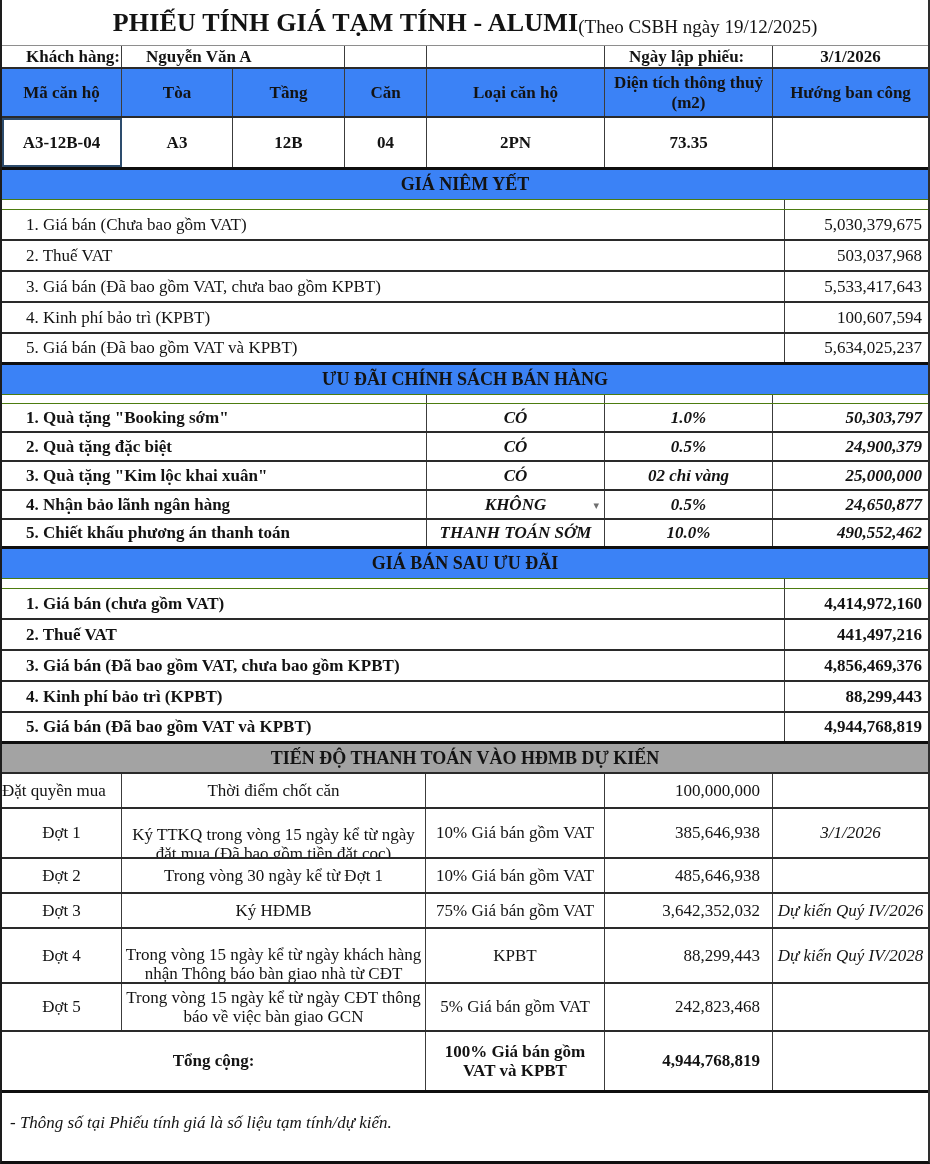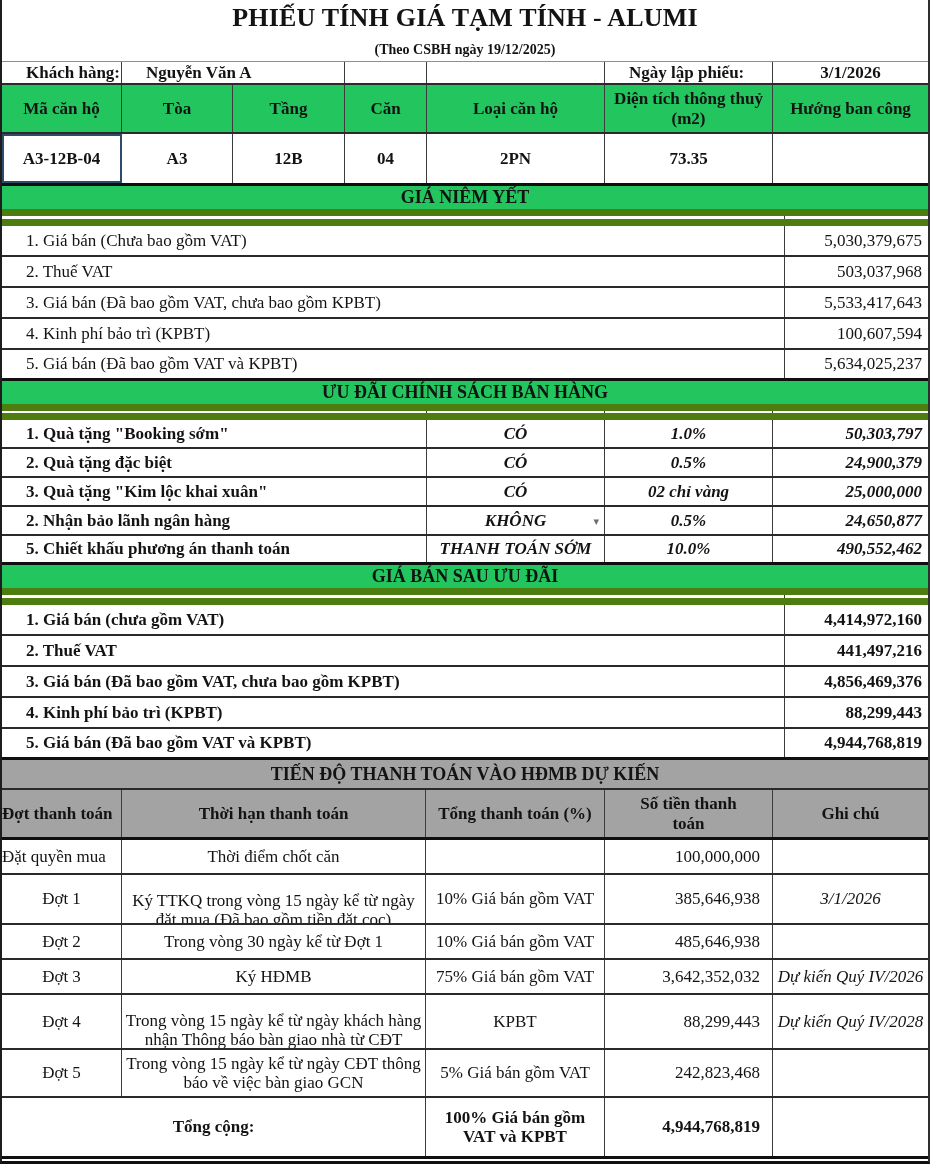--- a/index.html
+++ b/index.html
@@ -16,31 +16,31 @@
     display:flex;align-items:center;justify-content:center;text-align:center;line-height:1.13;
   }
   .cell.last{border-right:none}
   .left{justify-content:flex-start;text-align:left}
   .right{justify-content:flex-end;text-align:right}
   .bold{font-weight:bold}
   .ital{font-style:italic}
   .clip{white-space:nowrap}
   .blk{display:block;padding-top:16px}
   
-  .b1{border-bottom:7px solid #4d7c0f}
+  .b1{border-bottom:1px solid #4d7c0f}
   .b2{border-bottom:2px solid #2a2a2a}
   .b3{border-bottom:3px solid #0f0f0f}
   .bg{border-bottom:1px solid #8e8e8e}
   
-  .peach{background:#22c55e}
+  .peach{background:#3b82f6}
   .green{background:#a3a3a3}
   
-  .titleblock{flex-direction:column;justify-content:center;align-items:center;height:62px}
+  .titleblock{flex-direction:row;justify-content:center;align-items:center;height:46px}
   .title{font-size:26px;font-weight:bold;letter-spacing:.2px}
-  .subtitle{font-size:14px;font-weight:bold;margin-top:9px}
+  .subtitle{font-size:19px;font-weight:normal;margin-top:9px}
   
   .w1{width:120px}.w2{width:111px}.w3{width:112px}.w4{width:82px}.w5{width:178px}.w6{width:168px}.w7{width:155px}
   .wname{width:223px}
   .wl{width:852px}
   .wpl{width:425px}
   .p1{width:120px}.p2{width:304px}.p3{width:179px}.p4{width:168px}.p5{width:155px}
   .p12{width:424px}
   
   .h-cust{height:23px}
   .h-apthead{height:49px}
@@ -155,21 +155,21 @@
     <div class="cell w6 bold ital">0.5%</div>
     <div class="cell w7 right padR bold ital last">24,900,379</div>
   </div>
   <div class="row h-promo b2">
     <div class="cell wpl left bold padL">3. Quà tặng "Kim lộc khai xuân"</div>
     <div class="cell w5 bold ital">CÓ</div>
     <div class="cell w6 bold ital">02 chỉ vàng</div>
     <div class="cell w7 right padR bold ital last">25,000,000</div>
   </div>
   <div class="row h-promo b2">
-    <div class="cell wpl left bold padL">2. Nhận bảo lãnh ngân hàng</div>
+    <div class="cell wpl left bold padL">4. Nhận bảo lãnh ngân hàng</div>
     <div class="cell w5 bold ital optwrap">
       <span>KHÔNG</span>
       <span class="dd">▾</span>
     </div>
     <div class="cell w6 bold ital">0.5%</div>
     <div class="cell w7 right padR bold ital last">24,650,877</div>
   </div>
   <div class="row h-promo b3">
     <div class="cell wpl left bold padL">5. Chiết khấu phương án thanh toán</div>
     <div class="cell w5 bold ital clip">THANH TOÁN SỚM</div>
@@ -201,27 +201,20 @@
     <div class="cell w7 right padR last">88,299,443</div>
   </div>
   <div class="row h-money b3 bold">
     <div class="cell wl left padL">5. Giá bán (Đã bao gồm VAT và KPBT)</div>
     <div class="cell w7 right padR last">4,944,768,819</div>
   </div>
 
   <div class="row h-sechead b2 green">
     <div class="cell last" style="width:926px">TIẾN ĐỘ THANH TOÁN VÀO HĐMB DỰ KIẾN</div>
   </div>
-  <div class="row h-payhead b3 green">
-    <div class="cell p1 left clip">Đợt thanh toán</div>
-    <div class="cell p2">Thời hạn thanh toán</div>
-    <div class="cell p3 clip">Tổng thanh toán (%)</div>
-    <div class="cell p4" style="padding:0 28px">Số tiền thanh toán</div>
-    <div class="cell p5 last">Ghi chú</div>
-  </div>
 
   <div class="row h-p0 b2">
     <div class="cell p1 left clip">Đặt quyền mua</div>
     <div class="cell p2">Thời điểm chốt căn</div>
     <div class="cell p3"></div>
     <div class="cell p4 right padR12">100,000,000</div>
     <div class="cell p5 last"></div>
   </div>
   <div class="row h-p1 b2">
     <div class="cell p1">Đợt 1</div>

